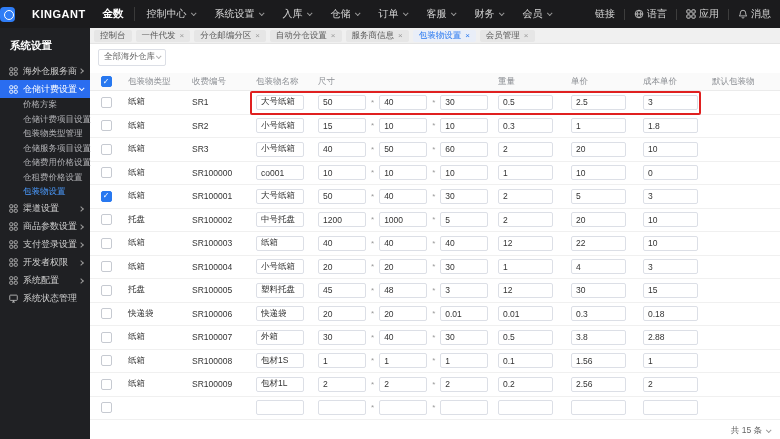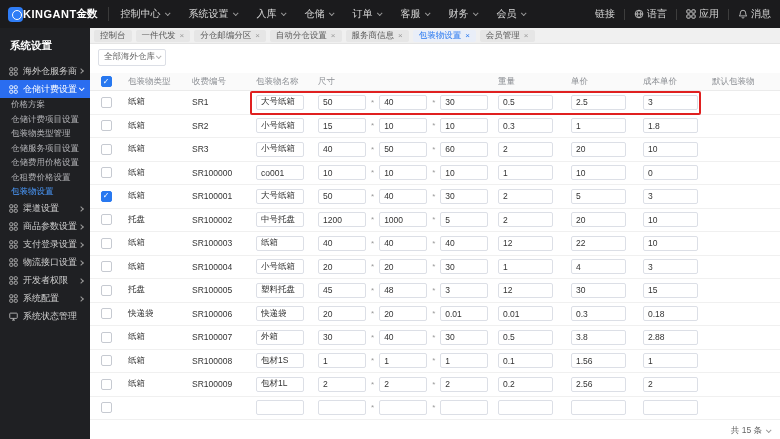--- a/index.html
+++ b/index.html
@@ -3,21 +3,21 @@
 <meta charset="utf-8">
 <style>
   * { margin:0; padding:0; box-sizing:border-box; }
   html,body { width:780px; height:439px; overflow:hidden; }
   body { font-family:"Liberation Sans","DejaVu Sans",sans-serif; background:#fff; position:relative; }
   .page { width:780px; height:439px; position:relative; overflow:hidden; }
 
   
   .topbar { position:absolute; top:0; left:0; width:780px; height:28px; background:#1b1b1d;
             display:flex; align-items:center; color:#e8e8e8; z-index:30; }
-  .brand { display:flex; align-items:center; gap:0; padding:0 10px 0 8px; }
+  .brand { display:flex; align-items:center; gap:17px; padding:0 10px 0 0; }
   .brand-icon { width:15px; height:15px; border-radius:4px; background:#2f7df6; position:relative; flex:none; }
   .brand-icon::after { content:""; position:absolute; left:3.5px; top:3.5px; width:8px; height:8px;
             border:1.6px solid #fff; border-radius:50%; }
   .brand-name { font-weight:bold; font-size:11px; letter-spacing:.5px; color:#fff; }
   .brand-suffix { font-size:10.5px; font-weight:bold; color:#fff; }
   .top-sep { width:1px; height:14px; background:#3a3a3a; margin-right:12px; }
   .topmenu { display:flex; align-items:center; gap:20px; flex:1; }
   .menu-item { display:flex; align-items:center; gap:4px; font-size:10px; color:#d8d8d8; cursor:pointer; white-space:nowrap; }
   .chev { display:inline-block; width:4px; height:4px; border-right:1px solid #9a9a9a; border-bottom:1px solid #9a9a9a; }
   .chev.down { transform:rotate(45deg) translateY(-1px); }
@@ -31,21 +31,21 @@
   
   .sidebar { position:absolute; top:28px; left:0; width:90px; height:411px; background:#1f2023; z-index:20; }
   .sb-title { color:#fff; font-size:10.5px; font-weight:bold; padding:11px 10px 9px 10px; }
   .sb-item { display:flex; align-items:center; height:18px; padding:0 7px 0 9px; color:#cfcfcf; font-size:9px; cursor:pointer; }
   .sb-item .sicon { width:9px; height:9px; margin-right:5px; color:#b9b9b9; flex:none; display:inline-flex; }
   .sb-item .sicon svg { width:9px; height:9px; }
   .sb-item .lbl { flex:1; white-space:nowrap; overflow:hidden; }
   .sb-item.active { background:#2a6df0; color:#fff; }
   .sb-item.active .sicon { color:#fff; }
   .sb-item.active .chev { border-color:#fff; }
-  .sb-sub { display:flex; align-items:center; height:14.5px; padding-left:11px; font-size:8.5px; color:#b4b4b8; cursor:pointer; white-space:nowrap; }
+  .sb-sub { display:flex; align-items:center; height:14.5px; padding-left:23px; font-size:8.5px; color:#b4b4b8; cursor:pointer; white-space:nowrap; }
   .sb-sub.current { color:#4b9bff; }
 
   
   .content { position:absolute; top:28px; left:90px; width:690px; height:411px; background:#fff; }
 
   .tabbar { height:16px; background:#f0f0f0; display:flex; align-items:center; gap:4px; padding:0 4px; border-bottom:1px solid #e4e4e4; }
   .tab { display:flex; align-items:center; gap:4px; background:#e6e6e6; border-radius:2px; height:12px;
          padding:0 6px; font-size:8.5px; color:#5a5a5a; cursor:pointer; white-space:nowrap; }
   .tab.active { color:#2878f0; background:#e9eef8; }
   .tab .x { font-size:8px; line-height:8px; color:#9a9a9a; cursor:pointer; }
@@ -257,32 +257,20 @@
         </div>
         <div class="sb-item">
           <span class="sicon">
             <svg viewBox="0 0 12 12" fill="none" stroke="currentColor" stroke-width="1.2">
               <rect x="1" y="1" width="4" height="4" rx="1"></rect>
               <rect x="7" y="1" width="4" height="4" rx="1"></rect>
               <rect x="1" y="7" width="4" height="4" rx="1"></rect>
               <rect x="7" y="7" width="4" height="4" rx="1"></rect>
             </svg>
           </span>
-          <span class="lbl">物流接口设置</span>
-          <span class="chev right"></span>
-        </div>
-        <div class="sb-item">
-          <span class="sicon">
-            <svg viewBox="0 0 12 12" fill="none" stroke="currentColor" stroke-width="1.2">
-              <rect x="1" y="1" width="4" height="4" rx="1"></rect>
-              <rect x="7" y="1" width="4" height="4" rx="1"></rect>
-              <rect x="1" y="7" width="4" height="4" rx="1"></rect>
-              <rect x="7" y="7" width="4" height="4" rx="1"></rect>
-            </svg>
-          </span>
           <span class="lbl">开发者权限</span>
           <span class="chev right"></span>
         </div>
         <div class="sb-item">
           <span class="sicon">
             <svg viewBox="0 0 12 12" fill="none" stroke="currentColor" stroke-width="1.2">
               <rect x="1" y="1" width="4" height="4" rx="1"></rect>
               <rect x="7" y="1" width="4" height="4" rx="1"></rect>
               <rect x="1" y="7" width="4" height="4" rx="1"></rect>
               <rect x="7" y="7" width="4" height="4" rx="1"></rect>

